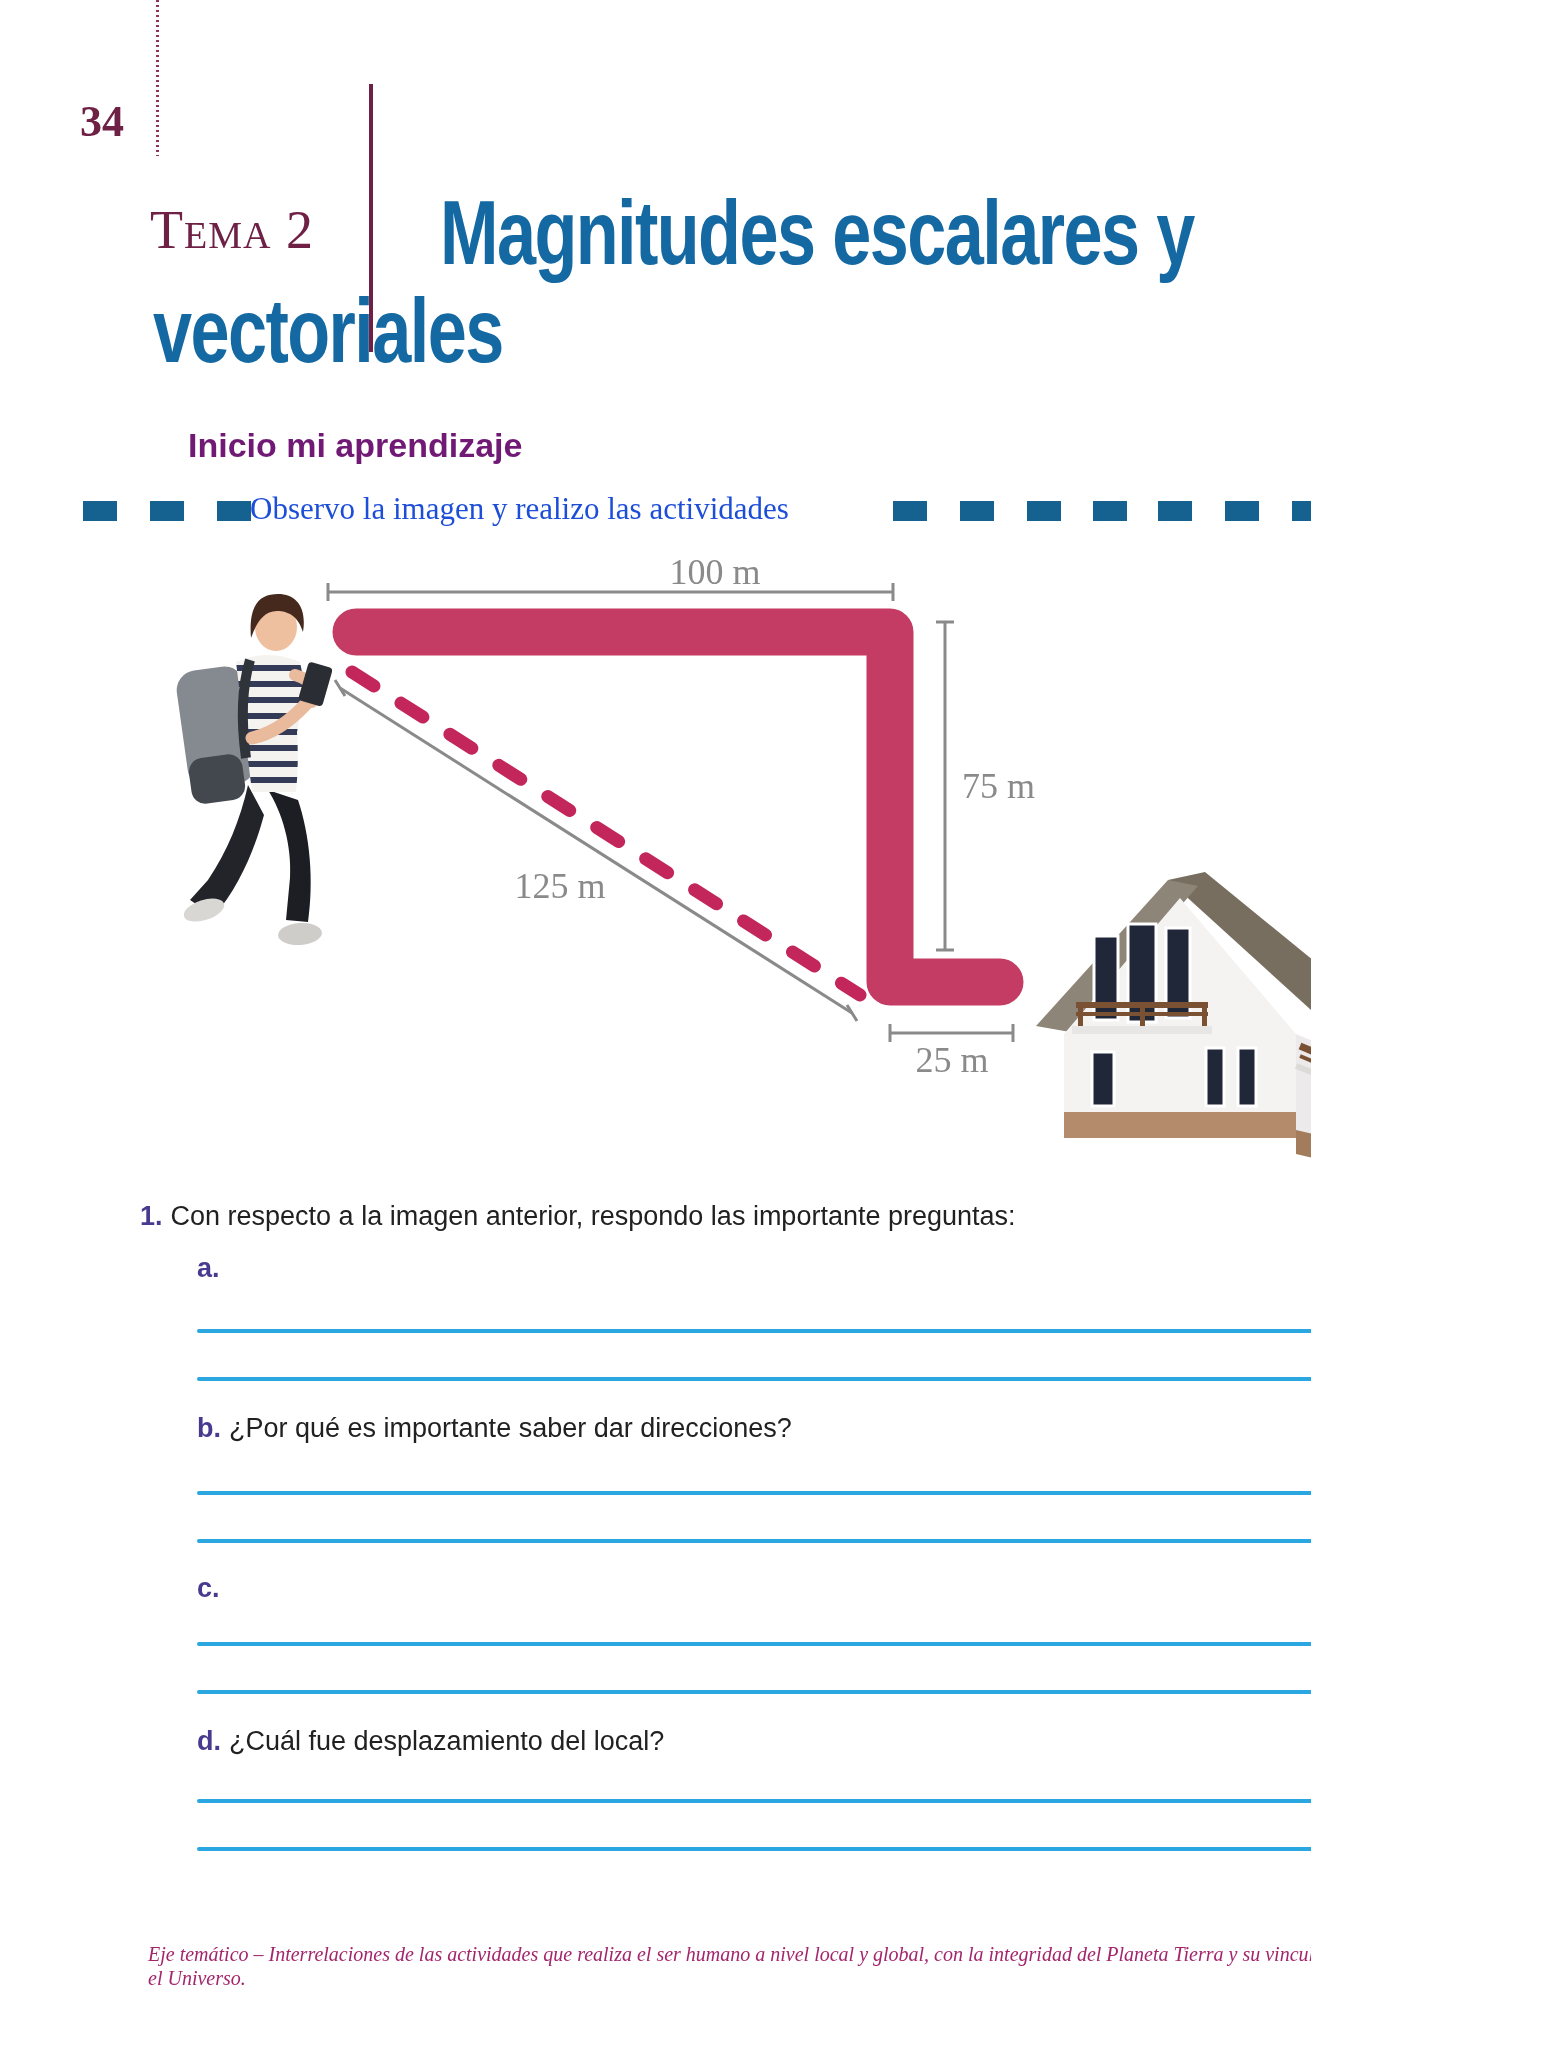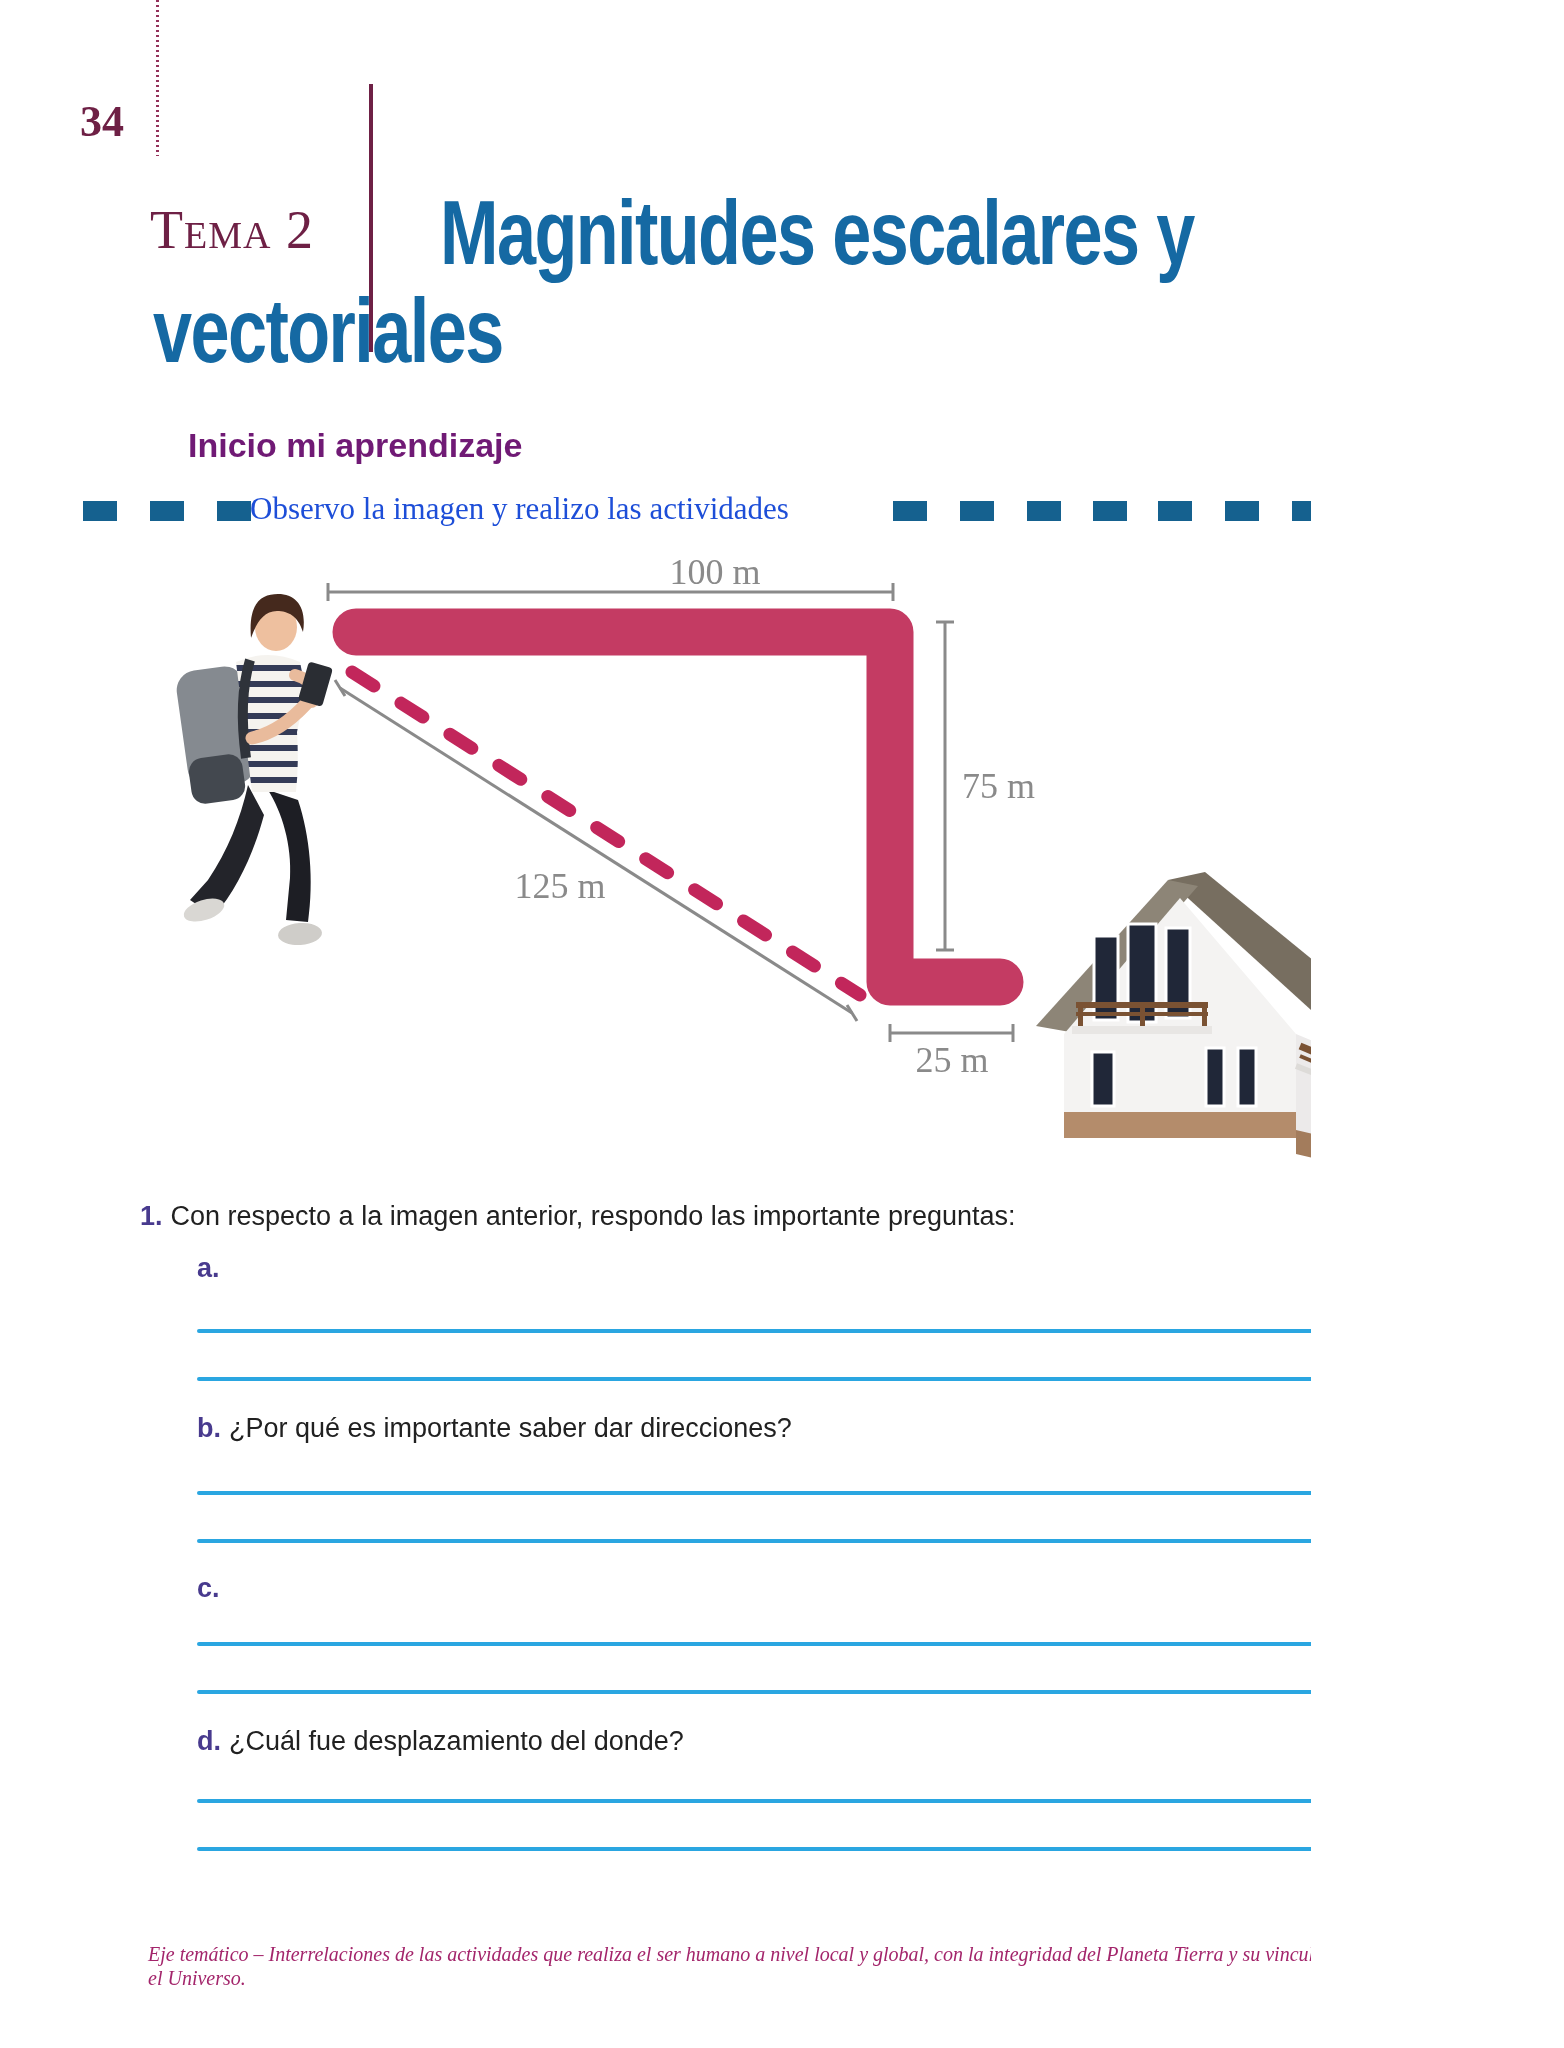--- a/index.html
+++ b/index.html
@@ -213,20 +213,20 @@
   <div class="answer-line" style="top:1539px"></div>
 
   <div class="q-row q-c">
     <span class="q-letter">c.</span>
   </div>
   <div class="answer-line" style="top:1642px"></div>
   <div class="answer-line" style="top:1690px"></div>
 
   <div class="q-row q-d">
     <span class="q-letter">d.</span>
-    <span>¿Cuál fue desplazamiento del donde?</span>
+    <span>¿Cuál fue desplazamiento del local?</span>
   </div>
   <div class="answer-line" style="top:1799px"></div>
   <div class="answer-line" style="top:1847px"></div>
 
   <div class="footer-note">Eje temático – Interrelaciones de las actividades que realiza el ser humano a nivel local y global, con la integridad del Planeta Tierra y su vinculación con el Universo.</div>
 
 </div>
 
 </body></html>

